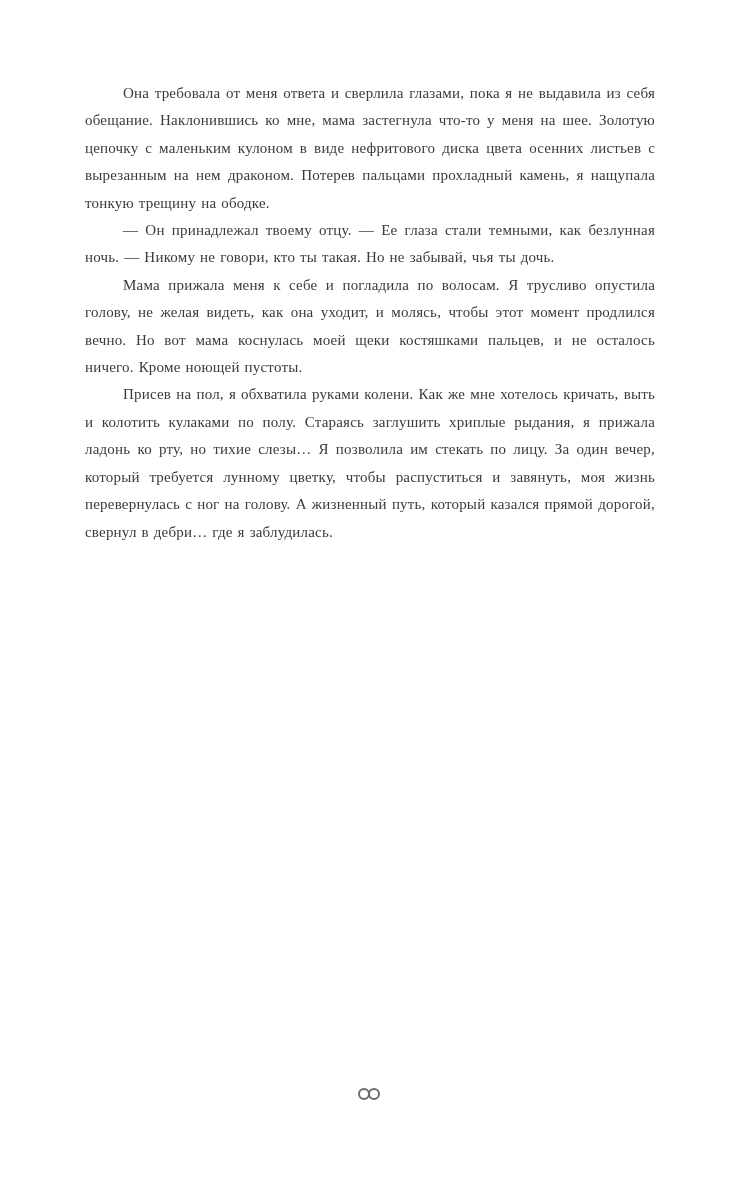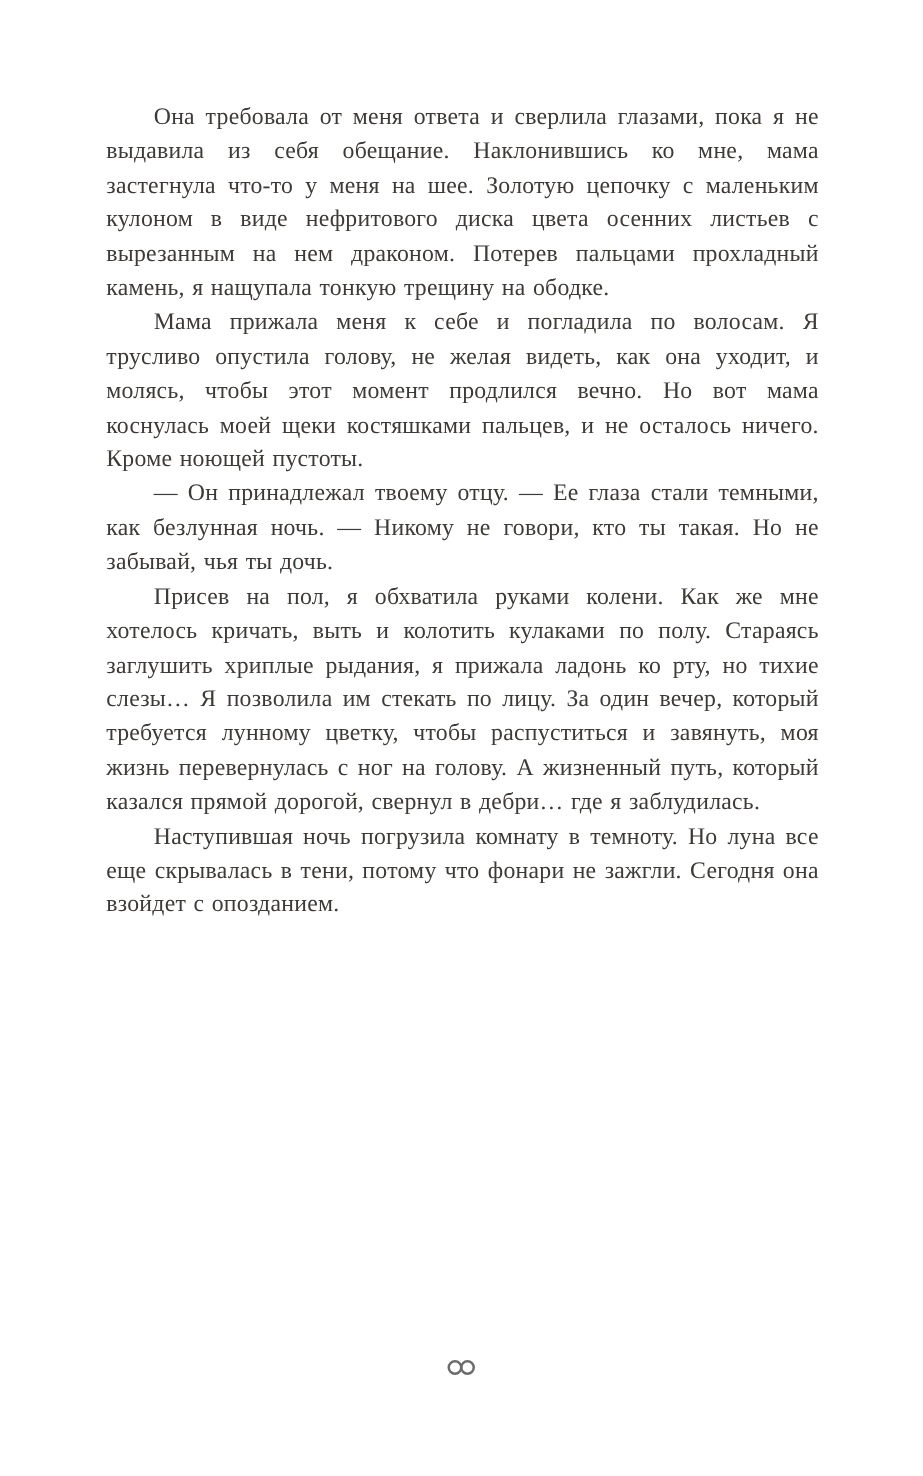--- a/index.html
+++ b/index.html
@@ -14,21 +14,21 @@
     box-sizing: border-box;
     background: #ffffff;
     padding: 80px 83px 0 85px;
     overflow: hidden;
     font-family: "Liberation Serif", "DejaVu Serif", serif;
     color: #3d3a37;
   }
   .text-block p {
     margin: 0;
     padding: 0;
-    font-size: 19px;
+    font-size: 15px;
     line-height: 27.4px;
     text-align: justify;
     text-indent: 38px;
     letter-spacing: 0.2px;
     word-spacing: 1px;
   }
   .ornament {
     position: absolute;
     left: 0;
     right: 0;
@@ -48,22 +48,21 @@
   .ornament .ring.right {
     margin-left: -4px;
   }
 </style>
 </head>
 <body>
 
 <div class="book-page">
   <div class="text-block">
       <p>Она требовала от меня ответа и сверлила глазами, пока я не выдавила из себя обещание. Наклонившись ко мне, мама застегнула что-то у меня на шее. Золотую цепочку с маленьким кулоном в виде нефритового диска цвета осенних листьев с вырезанным на нем драконом. Потерев пальцами прохладный камень, я нащупала тонкую трещину на ободке.</p>
+      <p>— Он принадлежал твоему отцу. — Ее глаза стали темными, как безлунная ночь. — Никому не говори, кто ты такая. Но не забывай, чья ты дочь.</p>
       <p>Мама прижала меня к себе и погладила по волосам. Я трусливо опустила голову, не желая видеть, как она уходит, и молясь, чтобы этот момент продлился вечно. Но вот мама коснулась моей щеки костяшками пальцев, и не осталось ничего. Кроме ноющей пустоты.</p>
-      <p>— Он принадлежал твоему отцу. — Ее глаза стали темными, как безлунная ночь. — Никому не говори, кто ты такая. Но не забывай, чья ты дочь.</p>
       <p>Присев на пол, я обхватила руками колени. Как же мне хотелось кричать, выть и колотить кулаками по полу. Стараясь заглушить хриплые рыдания, я прижала ладонь ко рту, но тихие слезы… Я позволила им стекать по лицу. За один вечер, который требуется лунному цветку, чтобы распуститься и завянуть, моя жизнь перевернулась с ног на голову. А жизненный путь, который казался прямой дорогой, свернул в дебри… где я заблудилась.</p>
-      <p>Наступившая ночь погрузила комнату в темноту. Но луна все еще скрывалась в тени, потому что фонари не зажгли. Сегодня она взойдет с опозданием.</p>
     </div>
   <div class="ornament">
     <span class="ring"></span>
     <span class="ring right"></span>
   </div>
 </div>
 
 </body></html>

